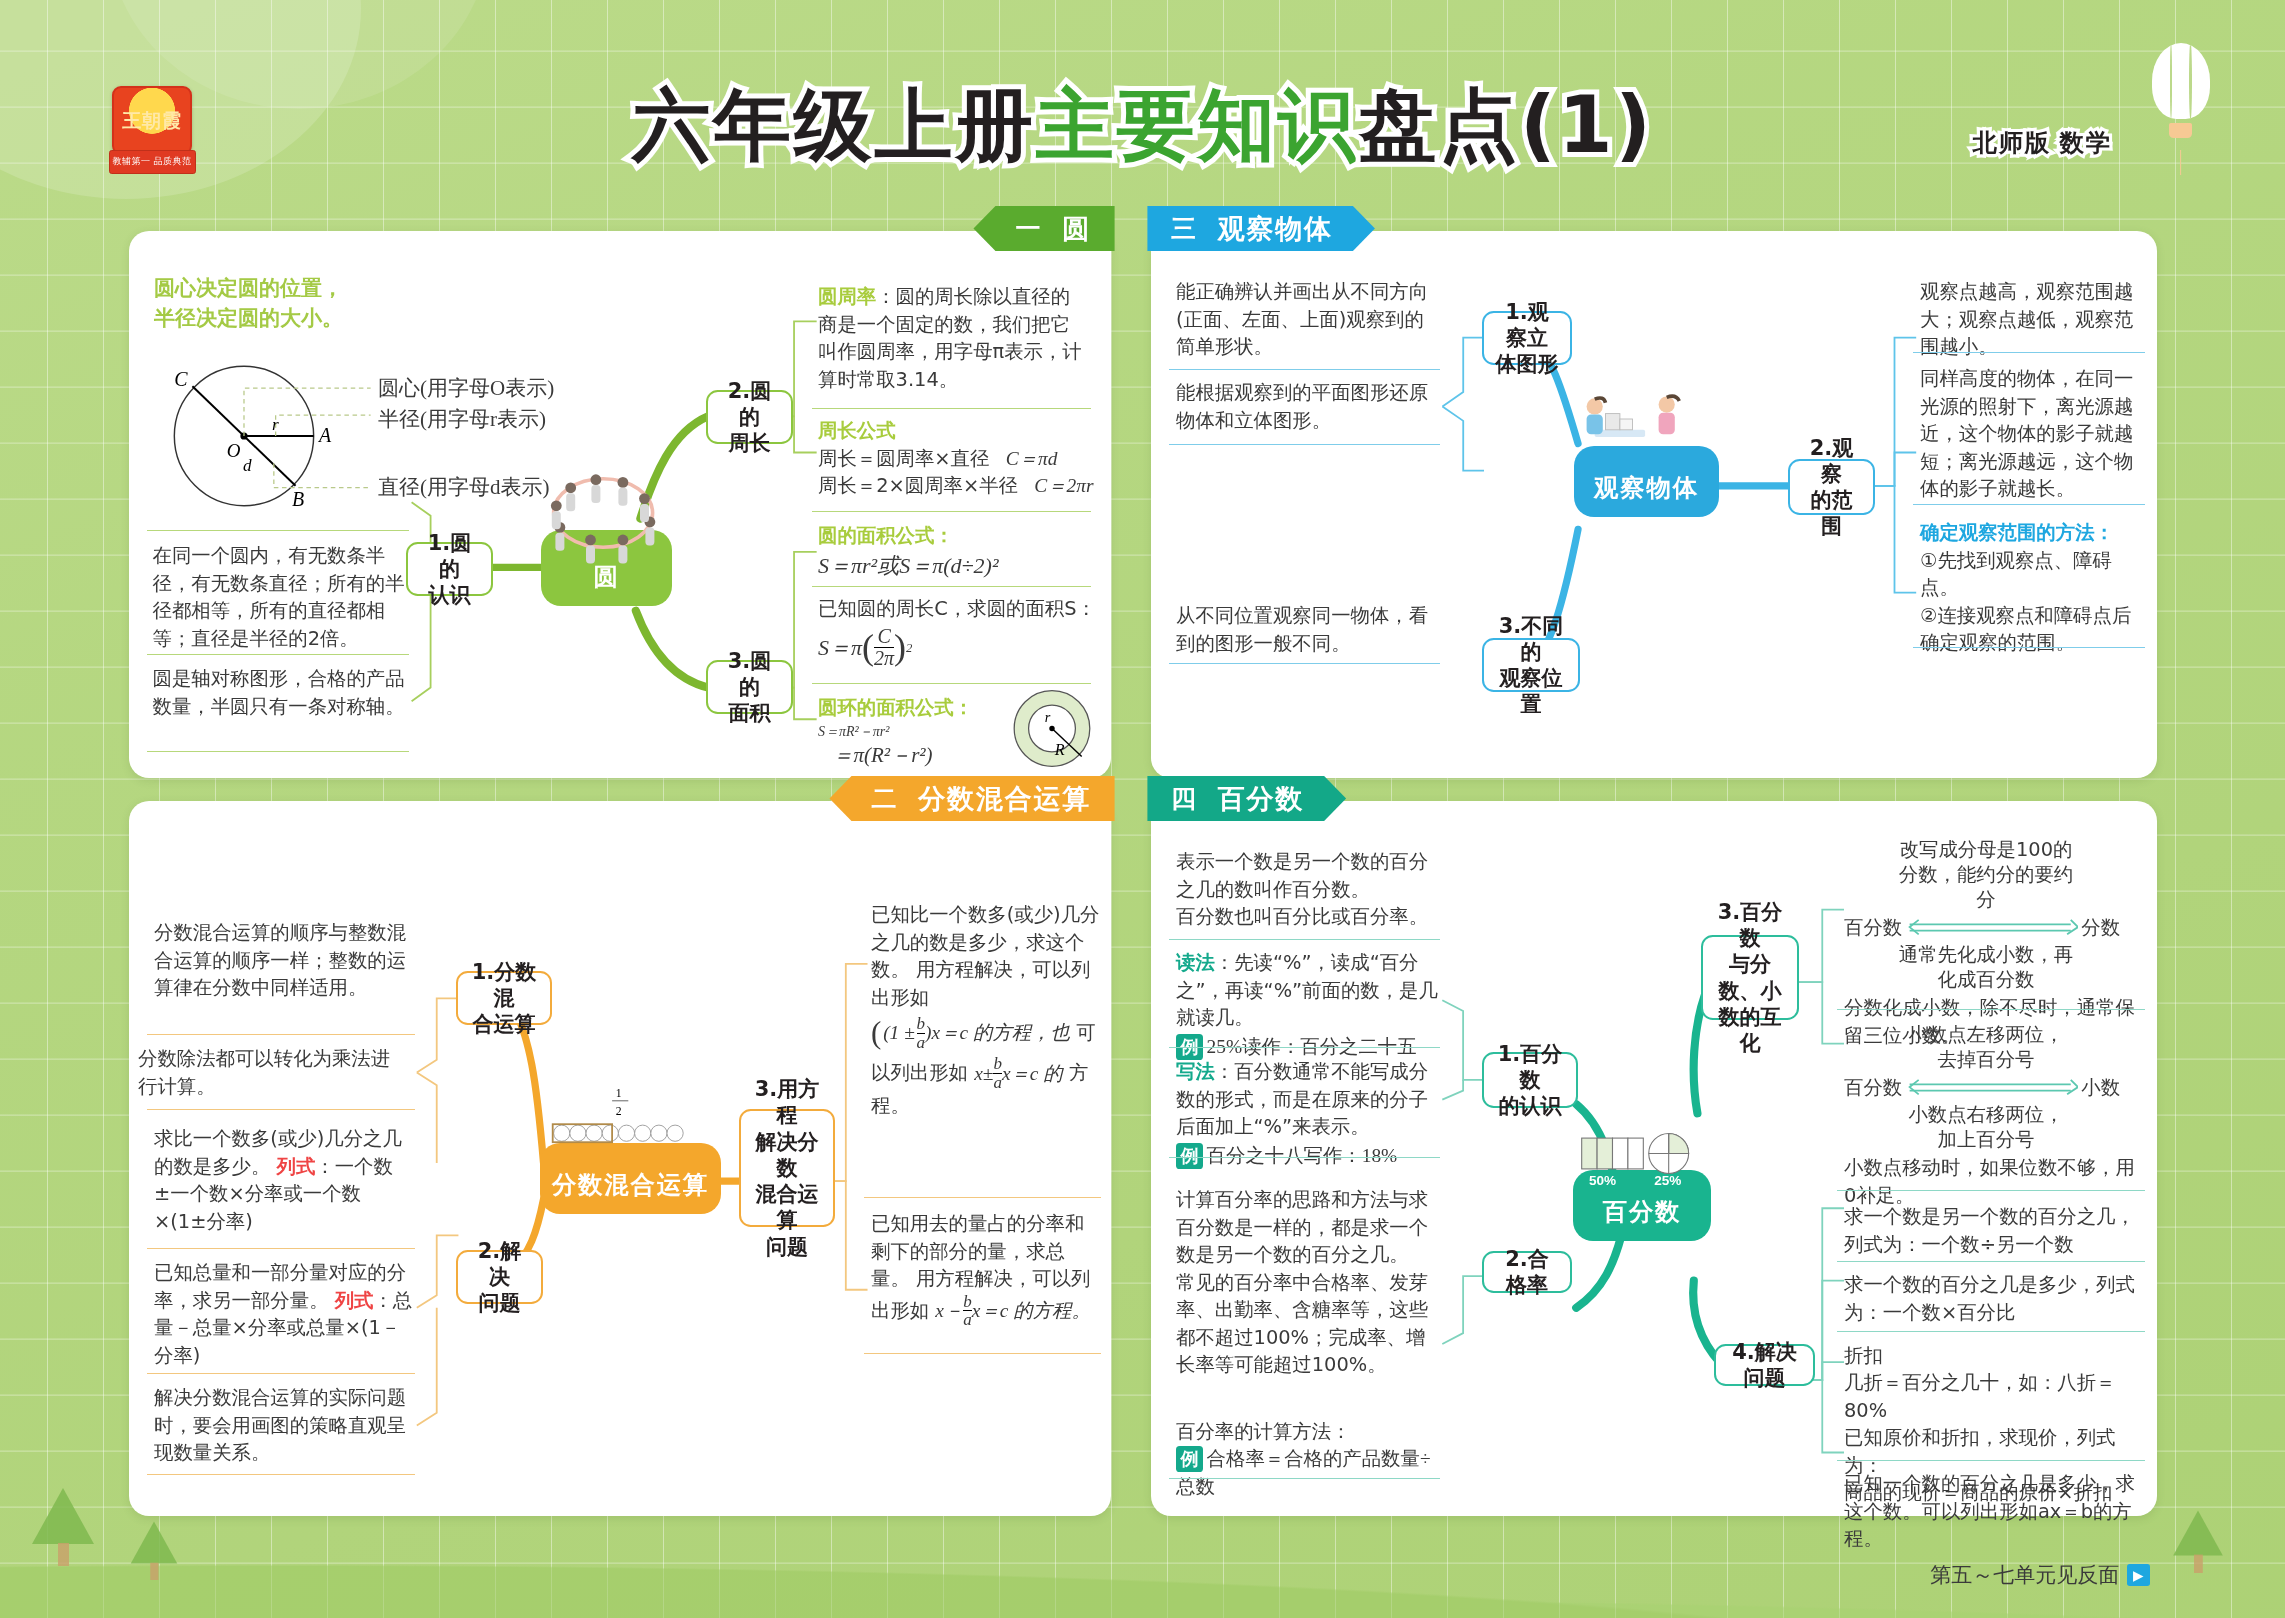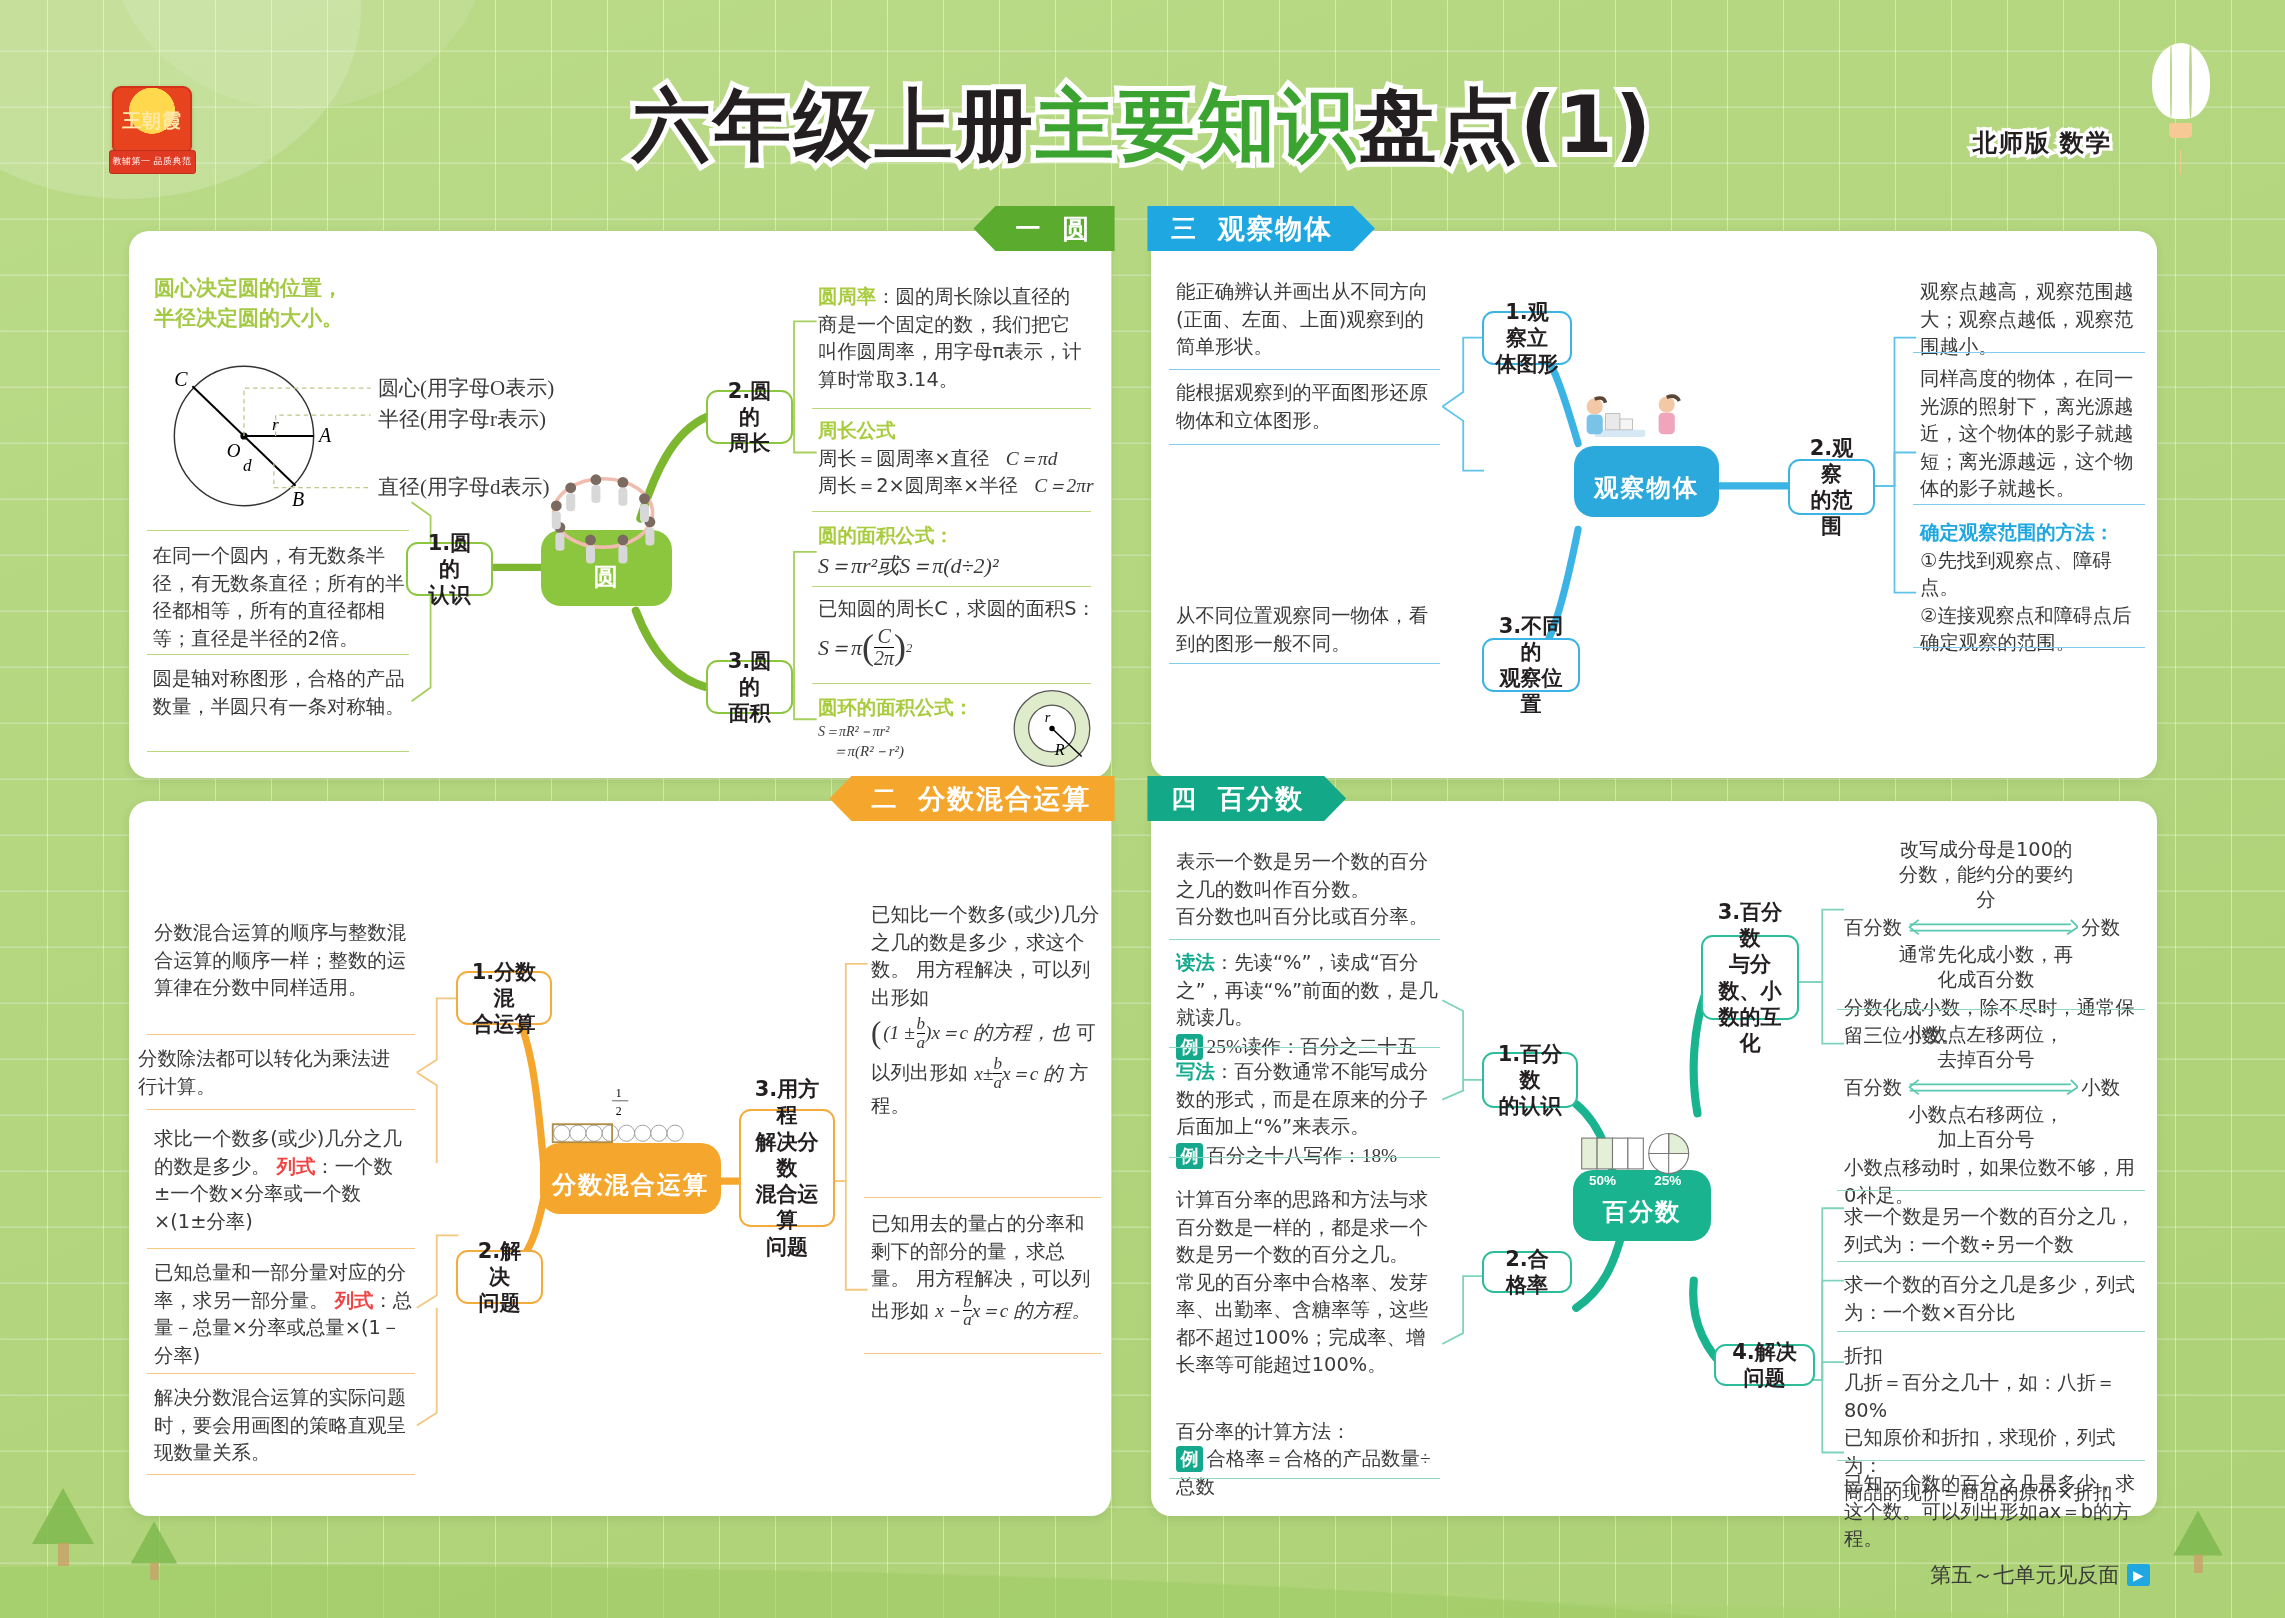--- a/index.html
+++ b/index.html
@@ -347,21 +347,21 @@
       <span style="border-top:1.3px solid #000; width:100%"></span>
       <span>2π</span>
     </span>
     <span style="font-size:36px; font-style:normal;">)</span>
     <sup style="font-size:12.7px">2</sup>
   </div>
   <div class="sep g" style="left:683px; top:452px; width:279px;"></div>
   <div class="note" style="left:689px; top:463px; width:199px;">
     <div class="hl-green2">圆环的面积公式：</div>
     <div class="serif" style="font-style:italic; font-size:14px;">S＝πR²－πr²</div>
-    <div class="serif" style="font-style:italic; font-size:15px; margin-left:14.5px;">＝π(R²－r²)</div>
+    <div class="serif" style="font-style:italic; font-size:21px; margin-left:14.5px;">＝π(R²－r²)</div>
   </div>
   <svg class="conn" width="100" height="81" style="left:873px; top:457px" viewBox="0 0 110 90">
     <circle cx="55" cy="45" r="42" fill="#dfeccb" stroke="#555" stroke-width="1.4"></circle>
     <circle cx="55" cy="45" r="26" fill="#fff" stroke="#555" stroke-width="1.4"></circle>
     <circle cx="55" cy="45" r="3" fill="#000"></circle>
     <line x1="55" y1="45" x2="88" y2="76" stroke="#000" stroke-width="1.6"></line>
     <text x="47" y="38" font-family="Liberation Serif, serif" font-style="italic" font-size="16">r</text>
     <text x="58" y="74" font-family="Liberation Serif, serif" font-style="italic" font-size="18">R</text>
   </svg>
 </div>

